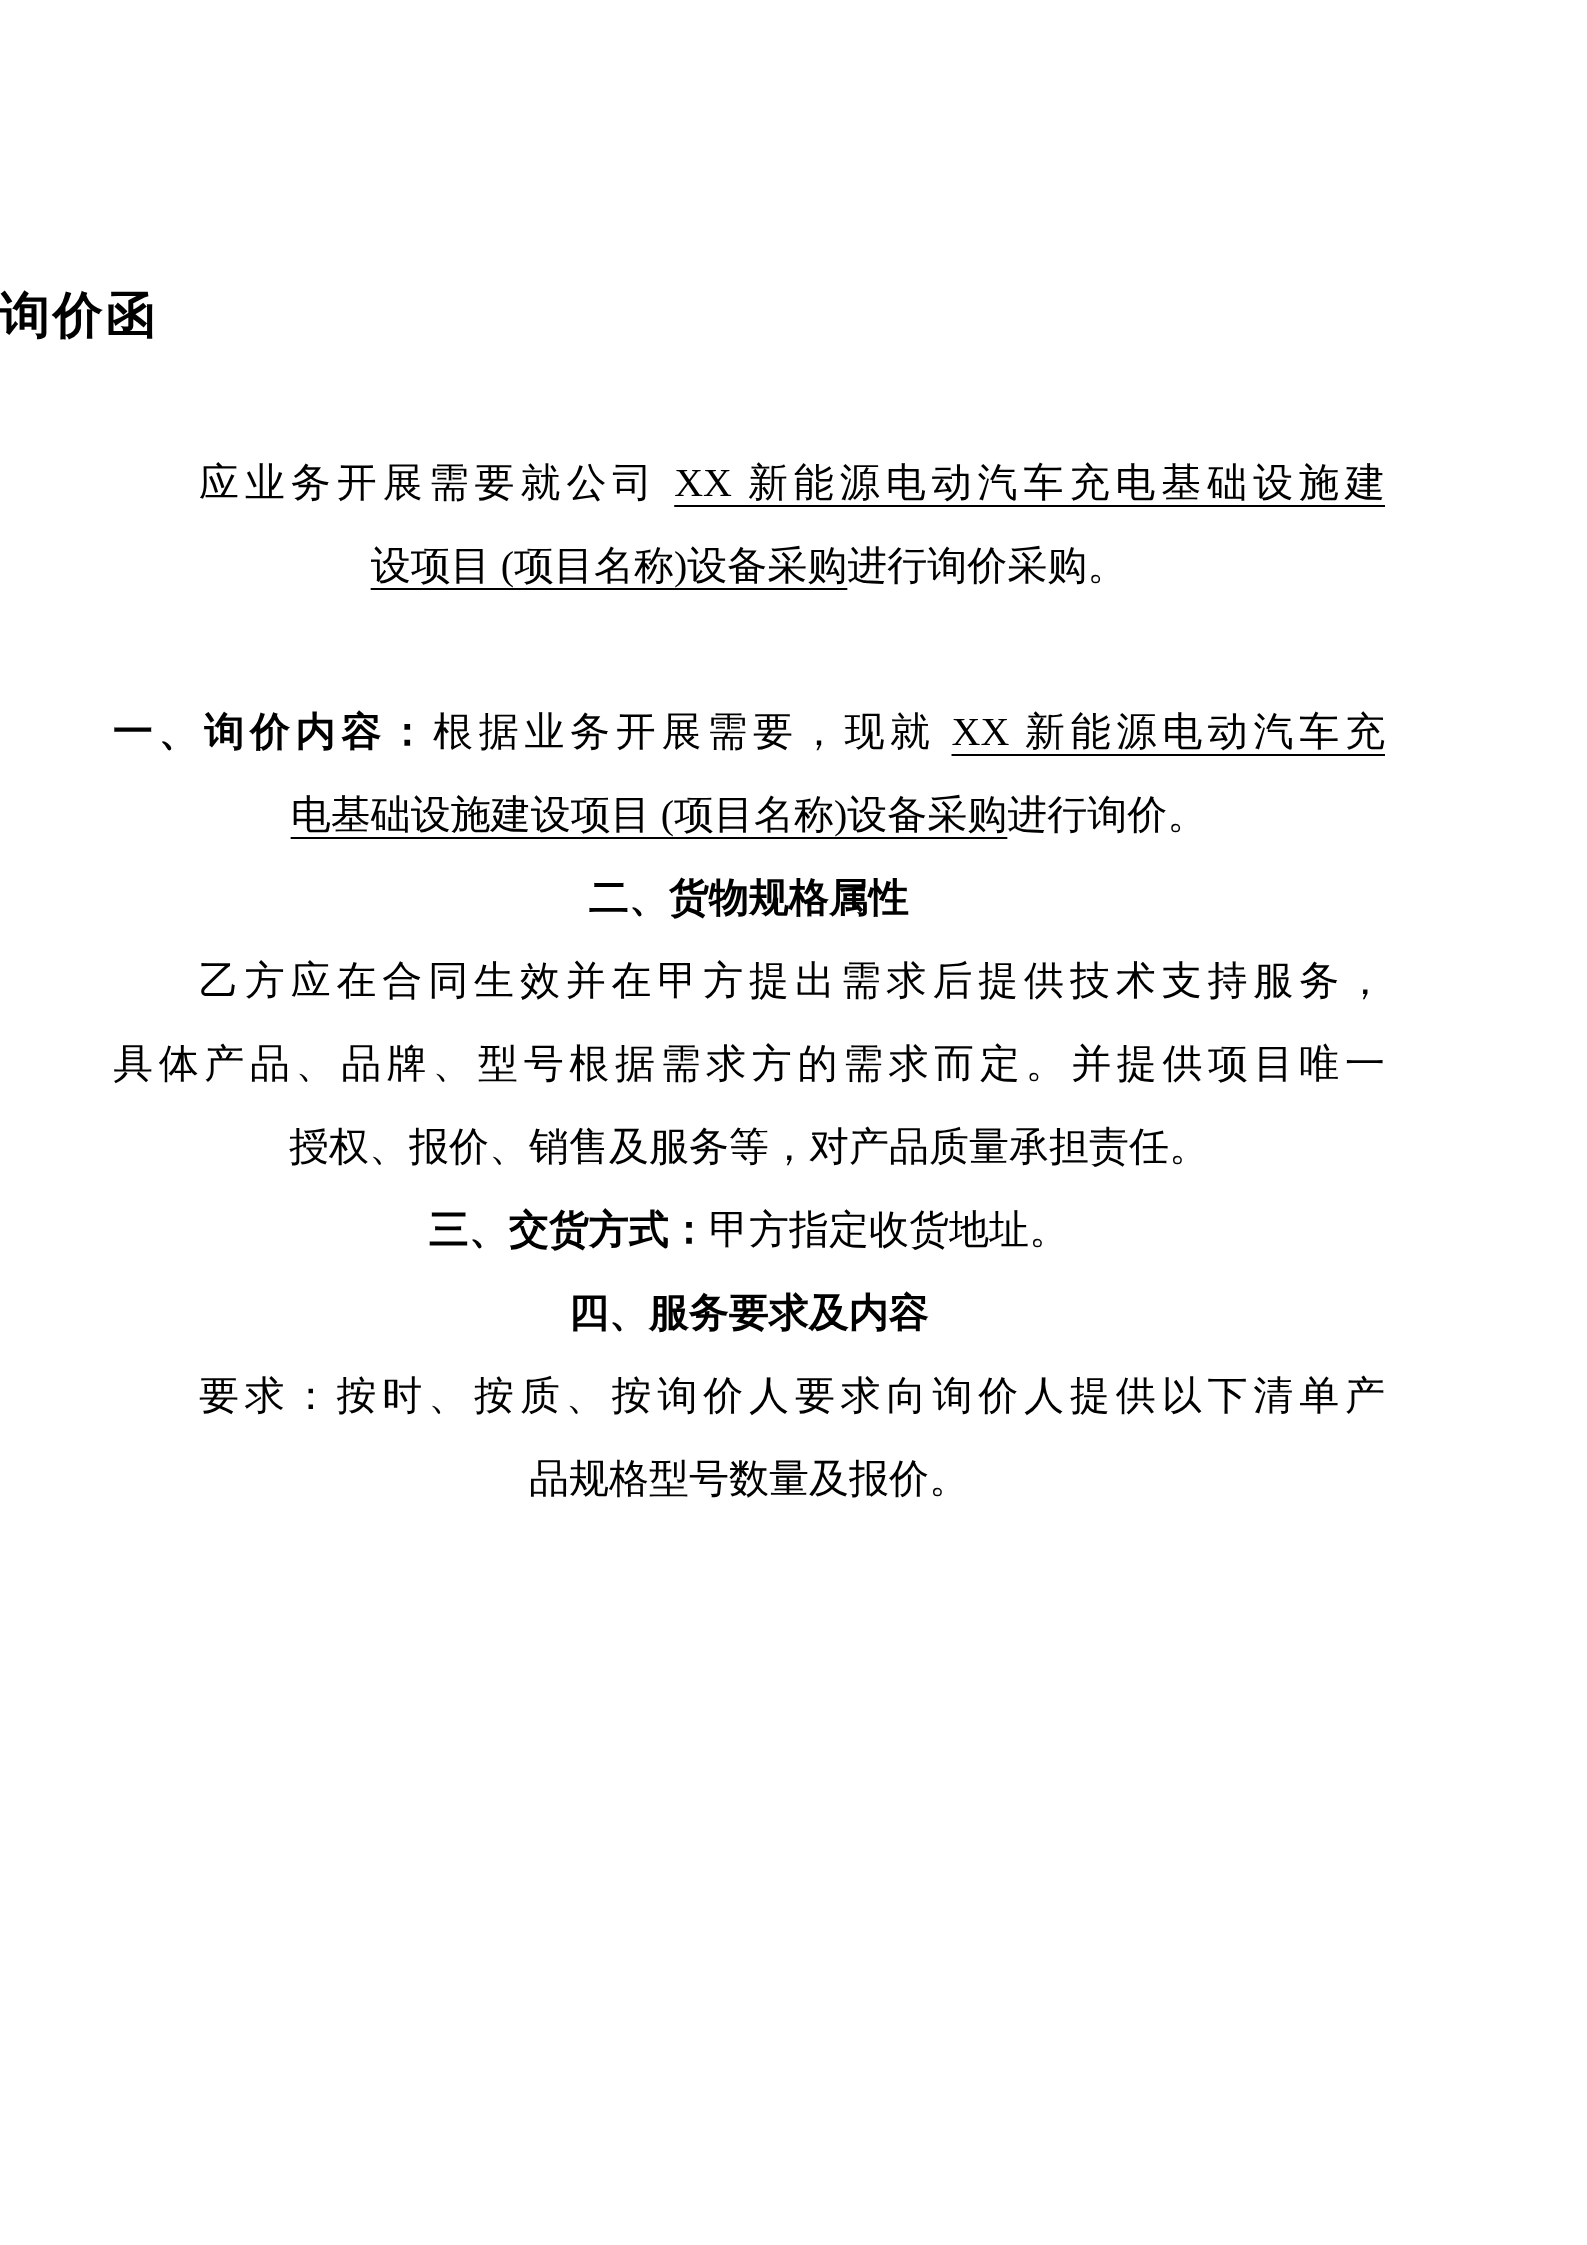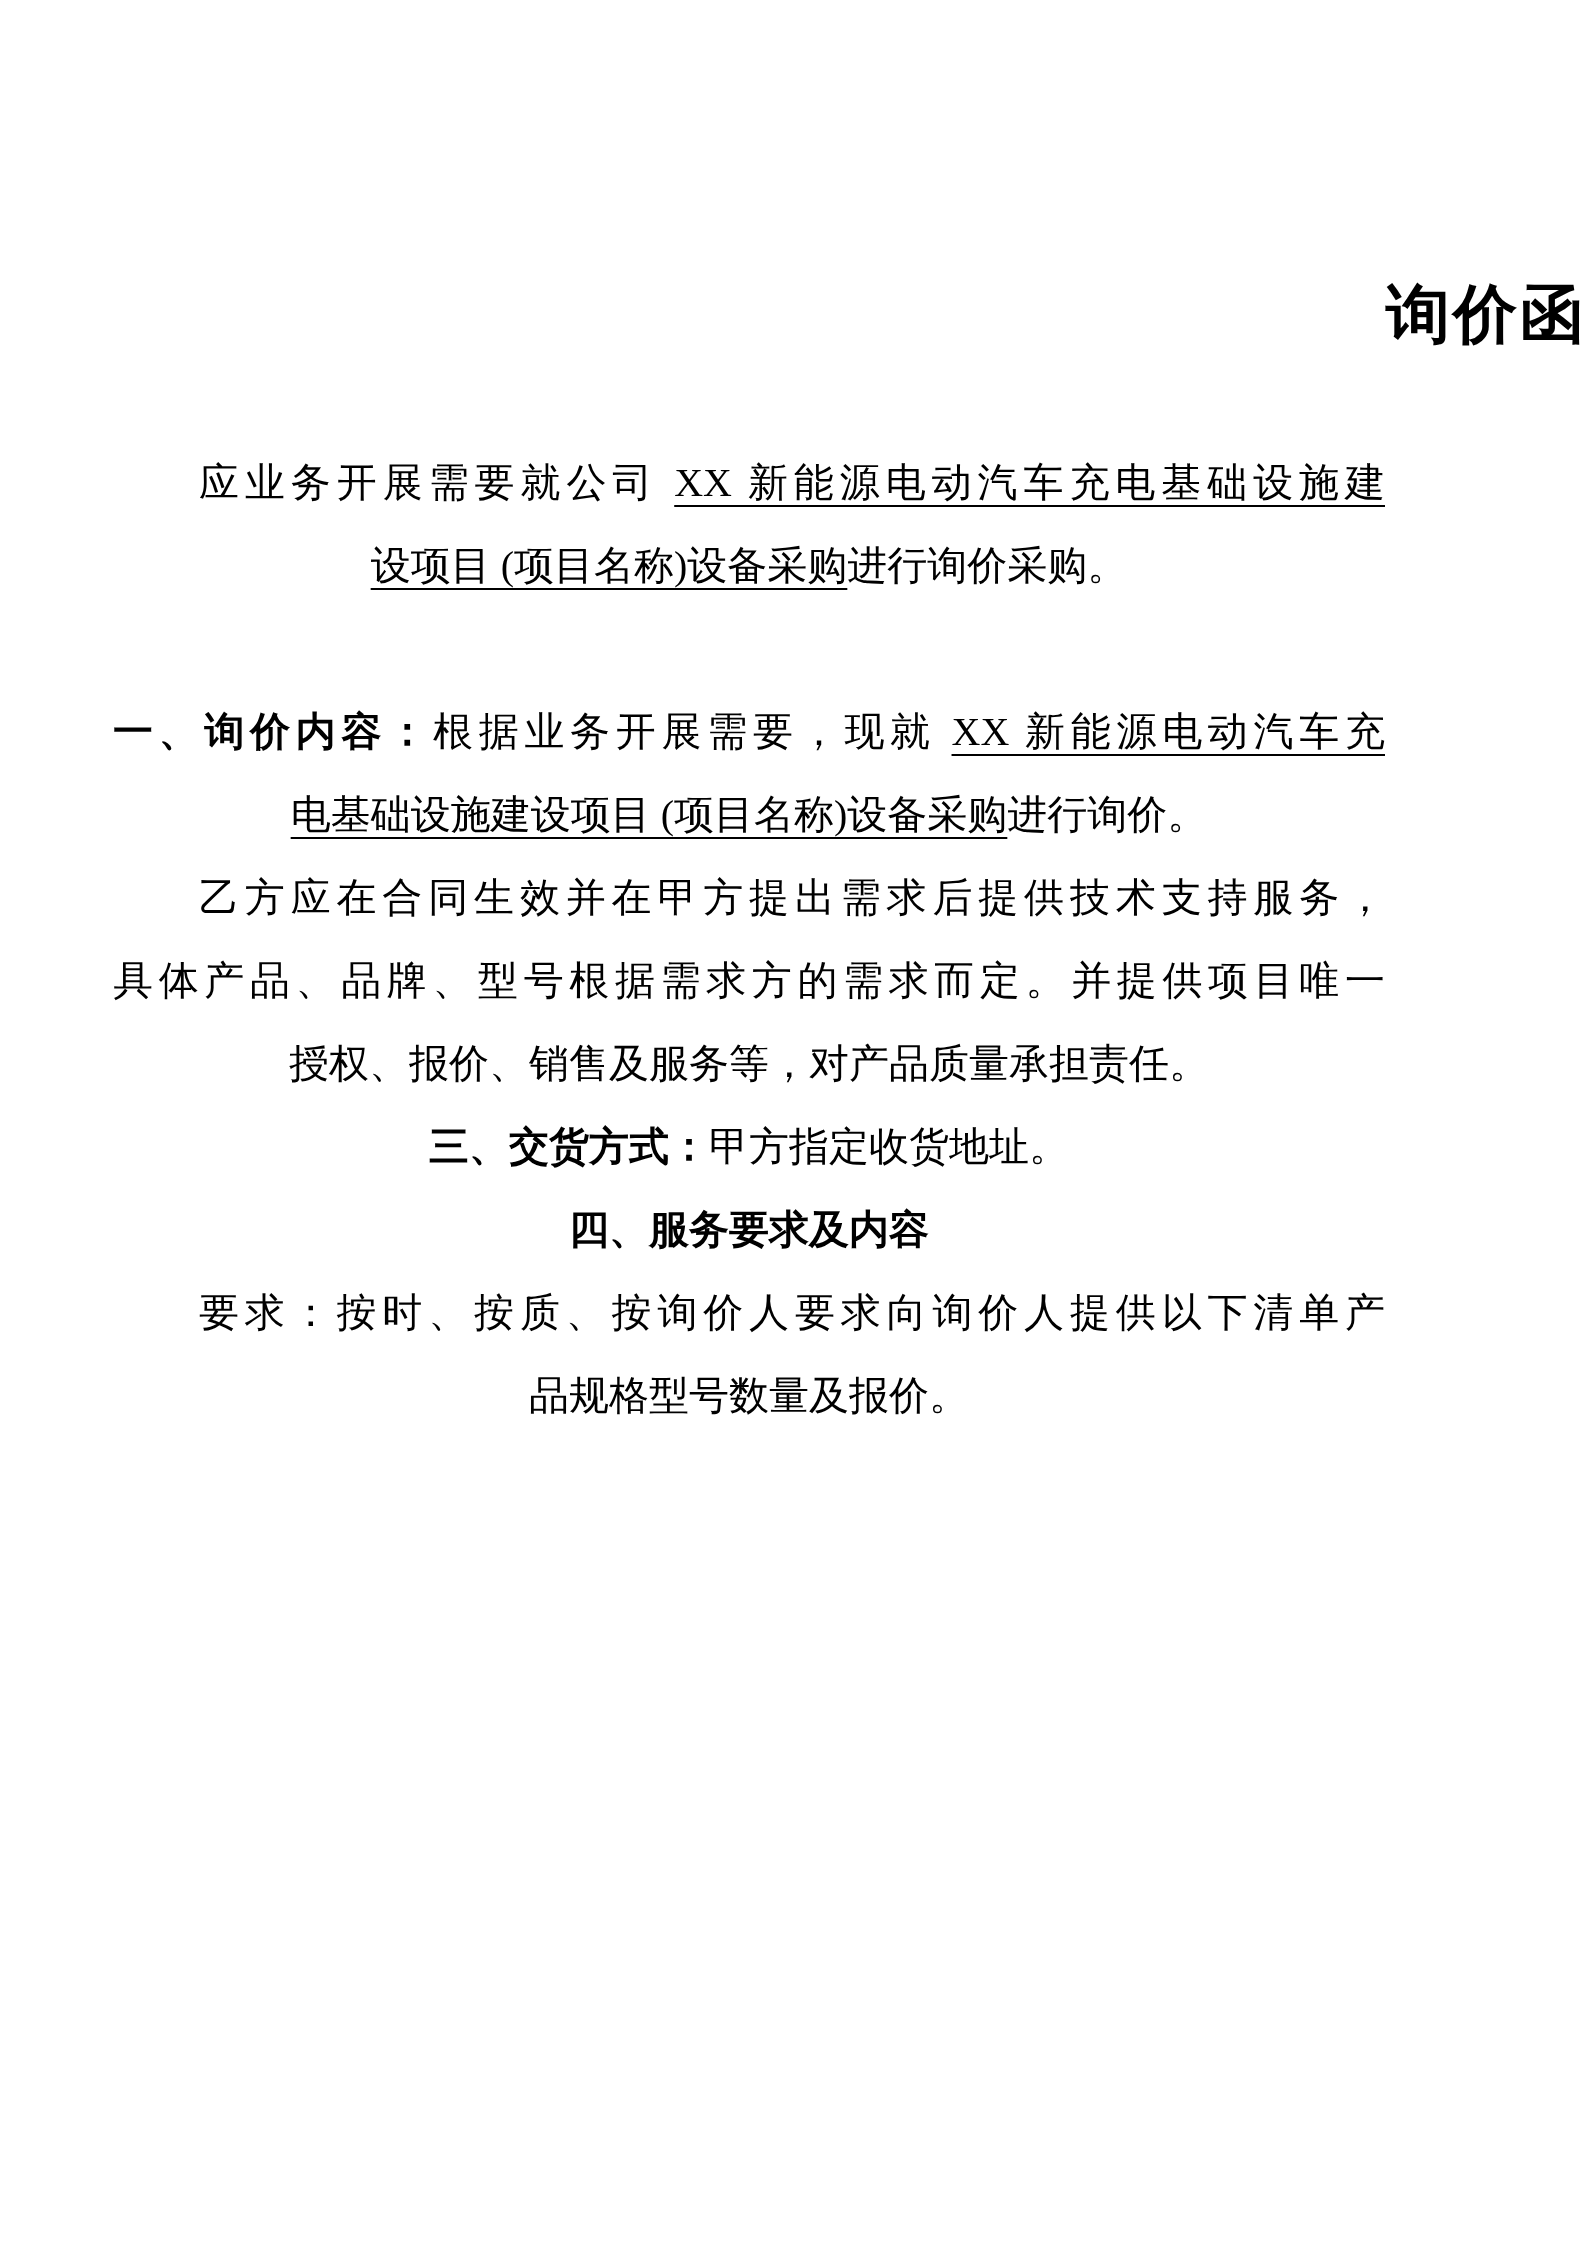--- a/index.html
+++ b/index.html
@@ -13,22 +13,22 @@
     height: 2245px;
     background: #ffffff;
     color: #000000;
     font-family: "Liberation Serif", "DejaVu Serif", serif;
     overflow: hidden;
   }
   .doc-title {
     margin-top: 280px;
     height: 70px;
     line-height: 70px;
-    text-align: right;
-    font-size: 64px;
+    text-align: left;
+    font-size: 50px;
     font-weight: 700;
     letter-spacing: 3px;
   }
   .doc-body {
     margin: 91px 202px 0 113px; 
     font-size: 40px;
   }
   .line {
     height: 83px;
     line-height: 83px;
@@ -59,20 +59,21 @@
 <body>
 
 <div class="page">
   <div class="doc-title">询价函</div>
   <div class="doc-body">
       <div class="line justify indent"><span class="run">应业务开展需要就公司 </span><span class="run underline">XX 新能源电动汽车充电基础设施建</span></div>
       <div class="line"><span class="run underline">设项目 (项目名称)设备采购</span><span class="run">进行询价采购。</span></div>
       <div class="line blank"></div>
       <div class="line justify"><span class="run bold">一、询价内容：</span><span class="run">根据业务开展需要，现就 </span><span class="run underline">XX 新能源电动汽车充</span></div>
       <div class="line"><span class="run underline">电基础设施建设项目 (项目名称)设备采购</span><span class="run">进行询价。</span></div>
+      <div class="line"><span class="run bold">二、货物规格属性</span></div>
       <div class="line justify indent"><span class="run">乙方应在合同生效并在甲方提出需求后提供技术支持服务，</span></div>
       <div class="line justify"><span class="run">具体产品、品牌、型号根据需求方的需求而定。并提供项目唯一</span></div>
       <div class="line"><span class="run">授权、报价、销售及服务等，对产品质量承担责任。</span></div>
       <div class="line"><span class="run bold">三、交货方式：</span><span class="run">甲方指定收货地址。</span></div>
       <div class="line"><span class="run bold">四、服务要求及内容</span></div>
       <div class="line justify indent"><span class="run">要求：按时、按质、按询价人要求向询价人提供以下清单产</span></div>
       <div class="line"><span class="run">品规格型号数量及报价。</span></div>
     </div>
 </div>
 

